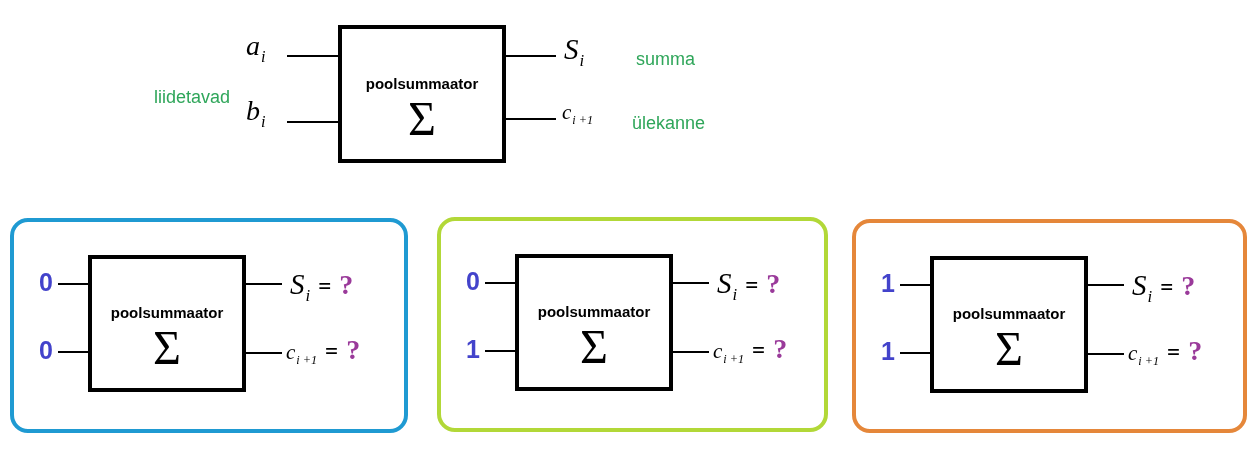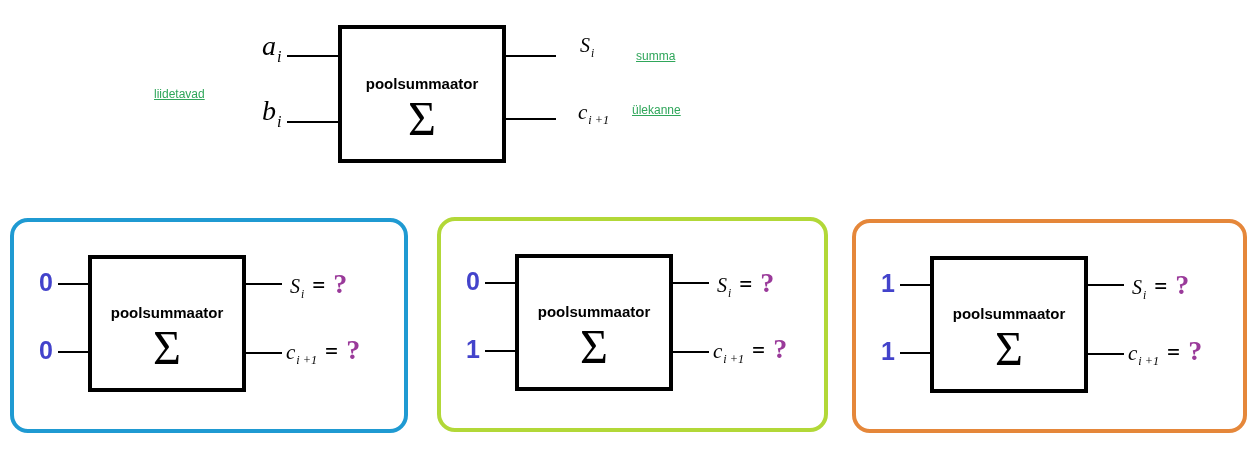--- a/index.html
+++ b/index.html
@@ -17,29 +17,29 @@
   .adderbox .boxlabel {
     font-family:"Liberation Sans", sans-serif; font-weight:bold; font-size:15px; color:#000;
   }
   .adderbox .sigma {
     font-family:"Liberation Serif", serif; font-size:48px; line-height:0.95; color:#000; margin-top:4px;
   }
 
   .math { font-family:"Liberation Serif", serif; font-style:italic; color:#000; line-height:1; }
   .math sub { font-size:0.58em; font-style:italic; margin-left:1px; }
   .m-in  { font-size:28px; }
-  .m-lg  { font-size:20px; }
+  .m-lg  { font-size:29px; }
   .m-md  { font-size:21px; }
 
   .annotation {
     position:absolute; color:var(--annotation_green,#2fa65a);
-    font-size:12px; line-height:1; font-family:"Liberation Sans", sans-serif;text-decoration:underline;
+    font-size:18px; line-height:1; font-family:"Liberation Sans", sans-serif;
   }
 
-  .abs { position:absolute;margin-left:16px; }
+  .abs { position:absolute; }
 
   .card {
     position:absolute; box-sizing:border-box; height:215px;
     border:4px solid #888; border-radius:18px; background:#fff;
   }
   .card-1 { left:10px;  top:218px; width:398px; }
   .card-2 { left:437px; top:217px; width:391px; }
   .card-3 { left:852px; top:219px; width:395px; height:214px; }
 
   .digit {
@@ -79,21 +79,21 @@
       <span class="boxlabel">poolsummaator</span>
       <span class="sigma">Σ</span>
     </div>
 
     <div class="hline" style="left:506px; top:55px; width:50px;"></div>
     <span class="math m-lg abs" style="left:564px; top:35px;"><span>S</span><sub>i</sub></span>
     <span class="annotation" style="left:636px; top:50px;">summa</span>
 
     <div class="hline" style="left:506px; top:118px; width:50px;"></div>
     <span class="math m-md abs" style="left:562px; top:102px;"><span>c</span><sub>i +1</sub></span>
-    <span class="annotation" style="left:632px; top:104px;">ülekanne</span>
+    <span class="annotation" style="left:632px; top:114px;">ülekanne</span>
   </div>
 
   <div class="card card-1" style="border-color: rgb(31, 154, 210);">
     <span class="digit in-digit-1">0</span>
     <div class="hline in-line-1"></div>
     <span class="digit in-digit-2">0</span>
     <div class="hline in-line-2"></div>
 
     <div class="adderbox">
       <span class="boxlabel">poolsummaator</span>

